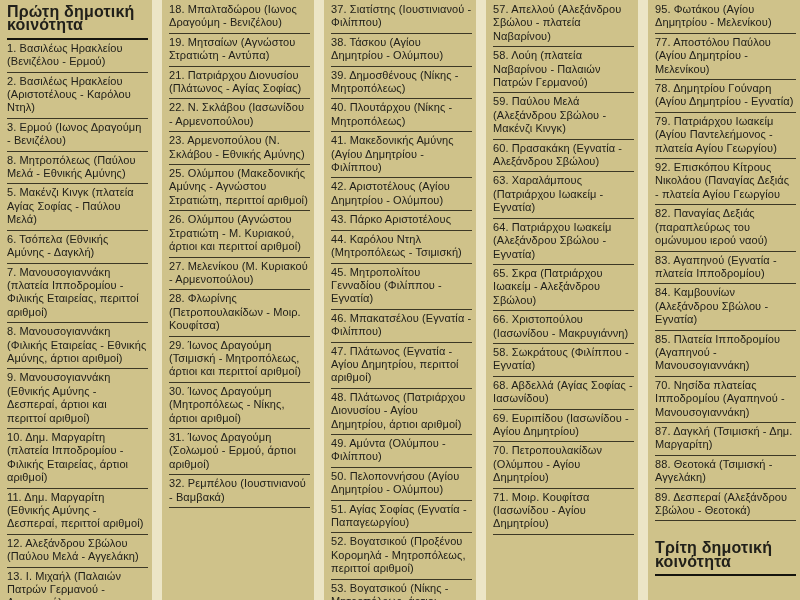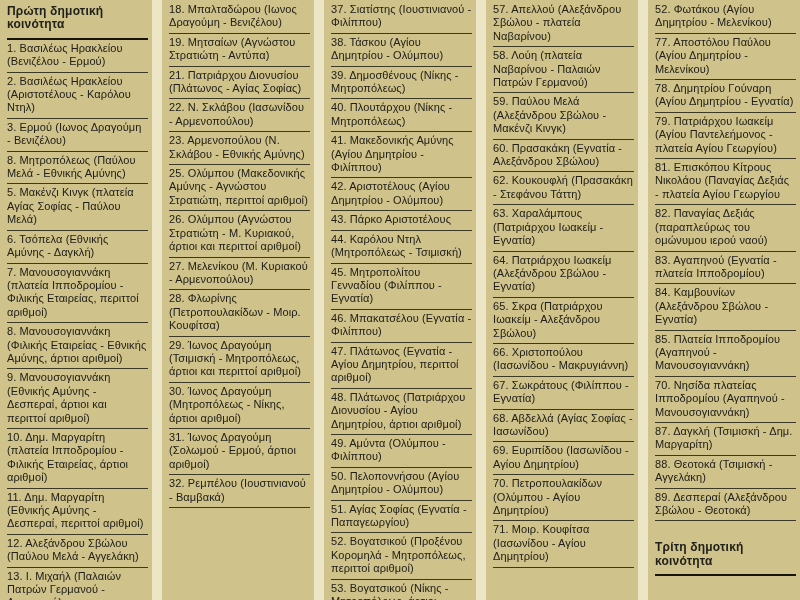--- a/index.html
+++ b/index.html
@@ -26,21 +26,21 @@
     padding: 1px 4px 0 7px;
     overflow: hidden;
   }
   .block {
     font-size: 11px; line-height: 13.4px;
     padding: 2px 0 3px;
     border-bottom: 1px solid var(--rule);
     letter-spacing: 0.1px;
   }
   .block.header {
-    font-size: 12px; font-weight: 700;
+    font-size: 16px; font-weight: 700;
     padding: 4px 0 6px;
     border-bottom: 2px solid var(--header-rule);
     letter-spacing: 0.2px;
   }
   .block.header.not-first { margin-top: 16px; border-top: none; }
 </style>
 </head>
 <body>
 
 <div class="page" id="page">
@@ -92,37 +92,36 @@
       <div class="block item">50. Πελοποννήσου (Αγίου Δημητρίου - Ολύμπου)</div>
       <div class="block item">51. Αγίας Σοφίας (Εγνατία - Παπαγεωργίου)</div>
       <div class="block item">52. Βογατσικού (Προξένου Κορομηλά - Μητροπόλεως, περιττοί αριθμοί)</div>
       <div class="block item">53. Βογατσικού (Νίκης - Μητροπόλεως, άρτιοι αριθμοί)</div>
     </div>
     <div class="column">
       <div class="block item">57. Απελλού (Αλεξάνδρου Σβώλου - πλατεία Ναβαρίνου)</div>
       <div class="block item">58. Λούη (πλατεία Ναβαρίνου - Παλαιών Πατρών Γερμανού)</div>
       <div class="block item">59. Παύλου Μελά (Αλεξάνδρου Σβώλου - Μακένζι Κινγκ)</div>
       <div class="block item">60. Πρασακάκη (Εγνατία - Αλεξάνδρου Σβώλου)</div>
-      <div class="block item">62. Κουκουφλή (Πρασακάκη - Στεφάνου Τάττη)</div>
       <div class="block item">63. Χαραλάμπους (Πατριάρχου Ιωακείμ - Εγνατία)</div>
       <div class="block item">64. Πατριάρχου Ιωακείμ (Αλεξάνδρου Σβώλου - Εγνατία)</div>
       <div class="block item">65. Σκρα (Πατριάρχου Ιωακείμ - Αλεξάνδρου Σβώλου)</div>
       <div class="block item">66. Χριστοπούλου (Ιασωνίδου - Μακρυγιάννη)</div>
-      <div class="block item">67. Σωκράτους (Φιλίππου - Εγνατία)</div>
+      <div class="block item">58. Σωκράτους (Φιλίππου - Εγνατία)</div>
       <div class="block item">68. Αβδελλά (Αγίας Σοφίας - Ιασωνίδου)</div>
       <div class="block item">69. Ευριπίδου (Ιασωνίδου - Αγίου Δημητρίου)</div>
       <div class="block item">70. Πετροπουλακίδων (Ολύμπου - Αγίου Δημητρίου)</div>
       <div class="block item">71. Μοιρ. Κουφίτσα (Ιασωνίδου - Αγίου Δημητρίου)</div>
     </div>
     <div class="column">
-      <div class="block item">52. Φωτάκου (Αγίου Δημητρίου - Μελενίκου)</div>
+      <div class="block item">95. Φωτάκου (Αγίου Δημητρίου - Μελενίκου)</div>
       <div class="block item">77. Αποστόλου Παύλου (Αγίου Δημητρίου - Μελενίκου)</div>
       <div class="block item">78. Δημητρίου Γούναρη (Αγίου Δημητρίου - Εγνατία)</div>
       <div class="block item">79. Πατριάρχου Ιωακείμ (Αγίου Παντελεήμονος - πλατεία Αγίου Γεωργίου)</div>
-      <div class="block item">81. Επισκόπου Κίτρους Νικολάου (Παναγίας Δεξιάς - πλατεία Αγίου Γεωργίου</div>
+      <div class="block item">92. Επισκόπου Κίτρους Νικολάου (Παναγίας Δεξιάς - πλατεία Αγίου Γεωργίου</div>
       <div class="block item">82. Παναγίας Δεξιάς (παραπλεύρως του ομώνυμου ιερού ναού)</div>
       <div class="block item">83. Αγαπηνού (Εγνατία - πλατεία Ιπποδρομίου)</div>
       <div class="block item">84. Καμβουνίων (Αλεξάνδρου Σβώλου - Εγνατία)</div>
       <div class="block item">85. Πλατεία Ιπποδρομίου (Αγαπηνού - Μανουσογιαννάκη)</div>
       <div class="block item">70. Νησίδα πλατείας Ιπποδρομίου (Αγαπηνού - Μανουσογιαννάκη)</div>
       <div class="block item">87. Δαγκλή (Τσιμισκή - Δημ. Μαργαρίτη)</div>
       <div class="block item">88. Θεοτοκά (Τσιμισκή - Αγγελάκη)</div>
       <div class="block item">89. Δεσπεραί (Αλεξάνδρου Σβώλου - Θεοτοκά)</div>
       <div class="block header not-first">Τρίτη δημοτική κοινότητα</div>
     </div>

